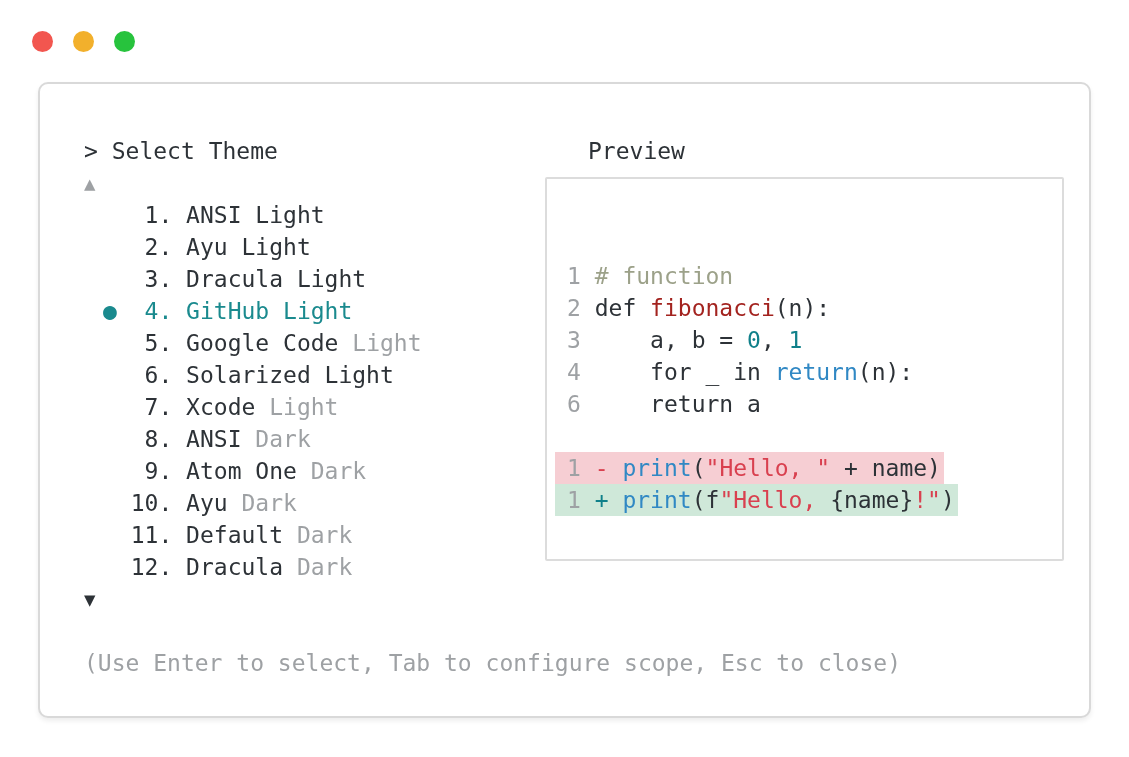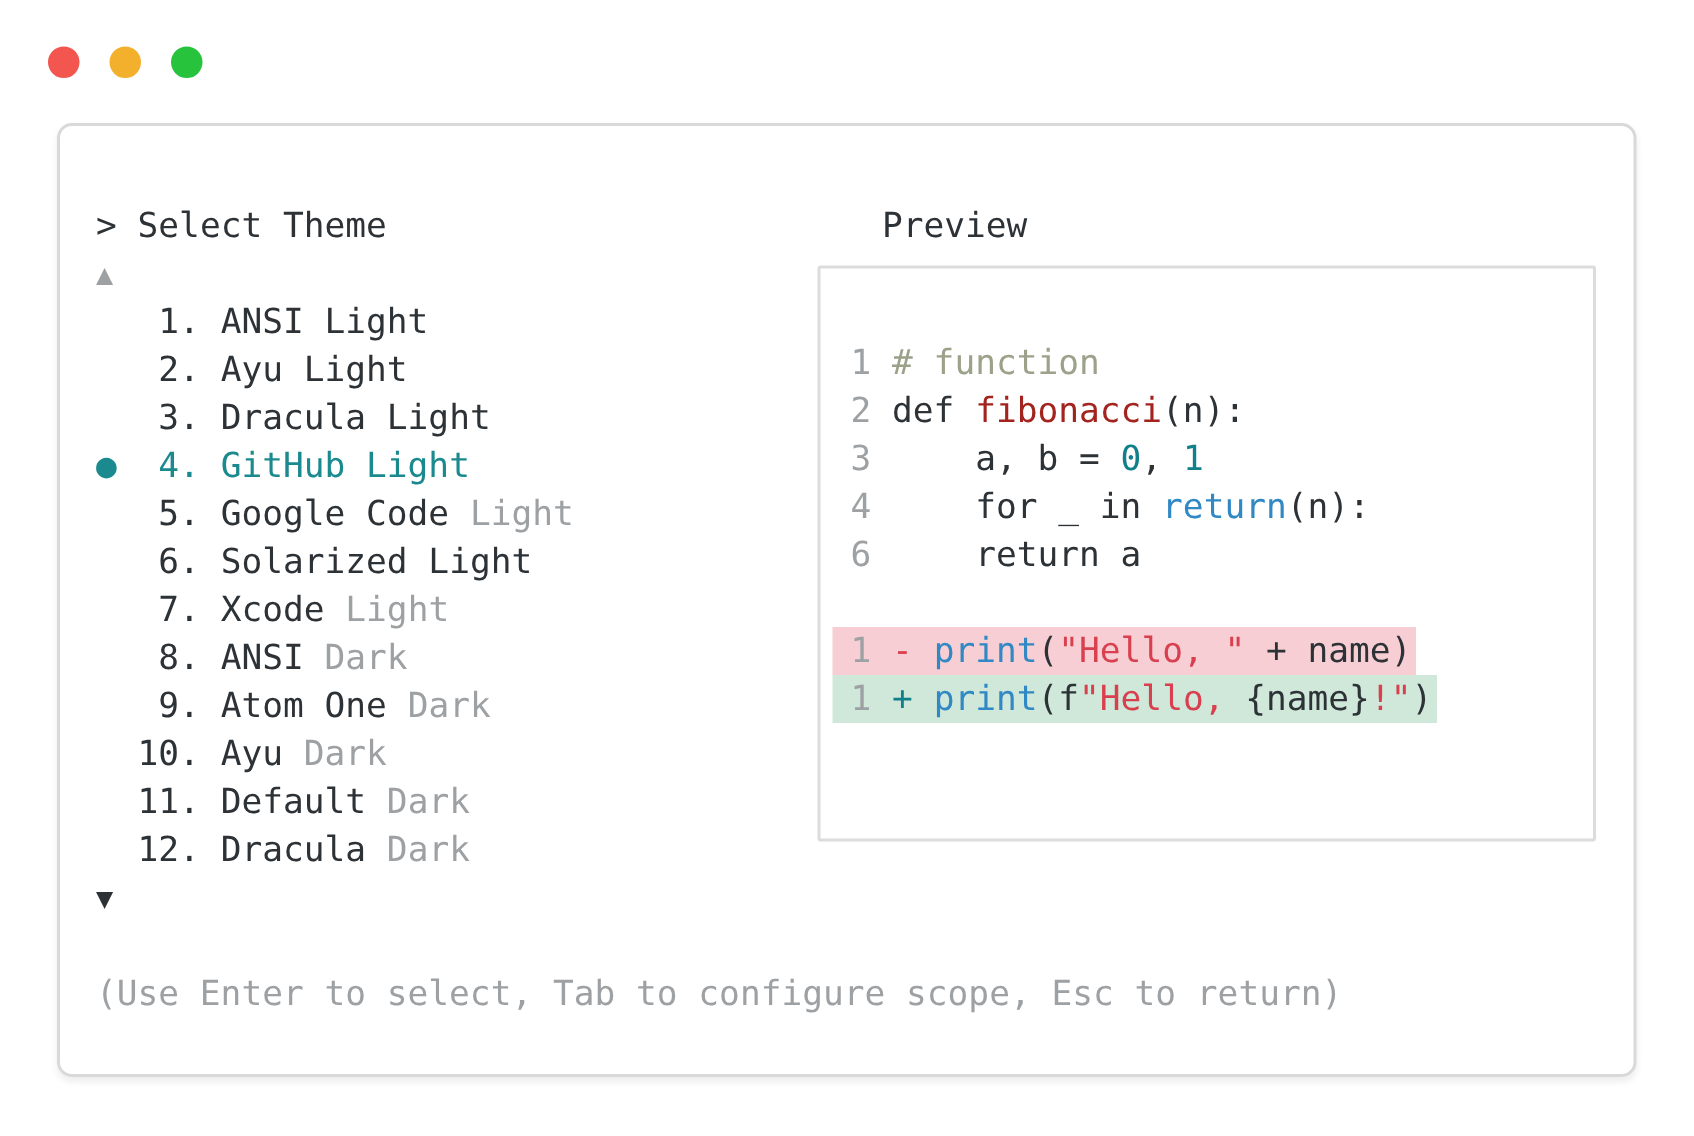--- a/index.html
+++ b/index.html
@@ -15,35 +15,35 @@
   body{font-family:"DejaVu Sans Mono","Liberation Mono",monospace;font-size:23px;line-height:32px;color:var(--text);position:relative;}
 
   .traffic{position:absolute;left:32px;top:31px;display:flex;gap:20px;}
   .tl{width:21px;height:21px;border-radius:50%;}
 
   .window{position:absolute;left:38px;top:82px;width:1053px;height:636px;
     border:2px solid var(--window-border);border-radius:10px;background:#fff;
     box-shadow:0 3px 5px rgba(0,0,0,0.07);}
 
   .left-col{position:absolute;left:24px;top:51px;}
-  .row{height:32px;white-space:pre;}
+  .row{height:32px;white-space:pre;margin-left:20px;}
   .arrow-up{color:var(--dim);font-size:19px;}
   .arrow-down{color:var(--text);font-size:19px;}
   .footer{color:var(--dim);}
 
-  .t-item{height:32px;white-space:pre;cursor:default;}
+  .t-item{height:32px;white-space:pre;cursor:default;margin-left:39px;}
   .t-item .marker{color:var(--accent-teal);}
   .t-item .num,.t-item .name{color:var(--text);}
   .t-item .dim{color:var(--dim);}
   .t-item.selected .num,.t-item.selected .name{color:var(--accent-teal);}
 
   .preview-label{position:absolute;left:500px;top:51px;white-space:pre;margin-left:48px;}
   .preview-box{position:absolute;left:505px;top:93px;width:519px;height:384px;
     border:2px solid var(--preview-border);border-radius:2px;background:#fff;}
-  #code-block{padding:47px 0 0 20px;}
+  #code-block{padding:81px 0 0 20px;}
   .code-line{height:32px;white-space:pre;}
   .code-line.gap{height:32px;}
   .lnum{color:var(--dim);}
   .tok-text{color:var(--text);}
   .tok-comment{color:var(--comment);}
   .tok-func{color:var(--code-red-dark);text-align:center;}
   .tok-num{color:var(--code-teal);}
   .tok-call{color:var(--code-blue);}
   .tok-str{color:var(--code-crimson);}
   .tok-del-sign{color:var(--code-crimson);}
@@ -74,21 +74,21 @@
         <div class="t-item"><span class="marker"> </span> <span class="num"> 6. </span><span class="name">Solarized Light</span></div>
         <div class="t-item"><span class="marker"> </span> <span class="num"> 7. </span><span class="name">Xcode</span> <span class="dim">Light</span></div>
         <div class="t-item"><span class="marker"> </span> <span class="num"> 8. </span><span class="name">ANSI</span> <span class="dim">Dark</span></div>
         <div class="t-item"><span class="marker"> </span> <span class="num"> 9. </span><span class="name">Atom One</span> <span class="dim">Dark</span></div>
         <div class="t-item"><span class="marker"> </span> <span class="num">10. </span><span class="name">Ayu</span> <span class="dim">Dark</span></div>
         <div class="t-item"><span class="marker"> </span> <span class="num">11. </span><span class="name">Default</span> <span class="dim">Dark</span></div>
         <div class="t-item"><span class="marker"> </span> <span class="num">12. </span><span class="name">Dracula</span> <span class="dim">Dark</span></div>
       </div>
     <div class="row arrow-down"><span>▼</span></div>
     <div class="row"></div>
-    <div class="row footer">(Use Enter to select, Tab to configure scope, Esc to return)</div>
+    <div class="row footer">(Use Enter to select, Tab to configure scope, Esc to close)</div>
   </div>
 
   <div class="preview-label">Preview</div>
   <div class="preview-box">
     <div id="code-block">
         <div class="code-line"><span class="lnum">1</span> <span class="tok-comment"># function</span></div>
         <div class="code-line"><span class="lnum">2</span> <span class="tok-text">def </span><span class="tok-func">fibonacci</span><span class="tok-text">(n):</span></div>
         <div class="code-line"><span class="lnum">3</span> <span class="tok-text">    a, b = </span><span class="tok-num">0</span><span class="tok-text">, </span><span class="tok-num">1</span></div>
         <div class="code-line"><span class="lnum">4</span> <span class="tok-text">    for _ in </span><span class="tok-call">return</span><span class="tok-text">(n):</span></div>
         <div class="code-line"><span class="lnum">6</span> <span class="tok-text">    return a</span></div>

